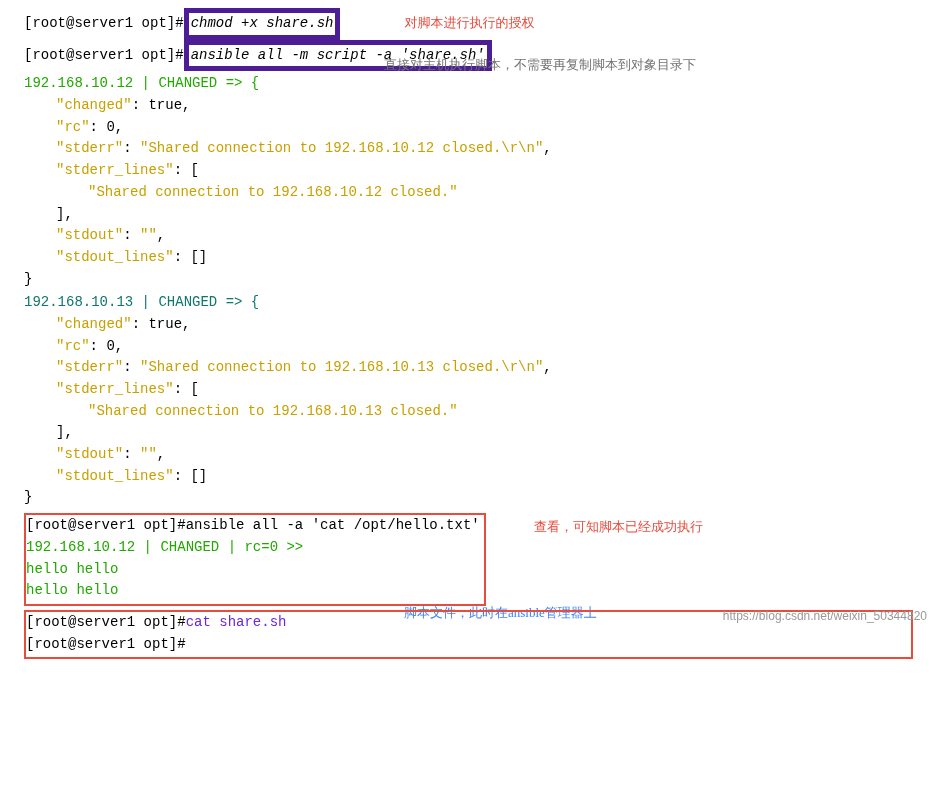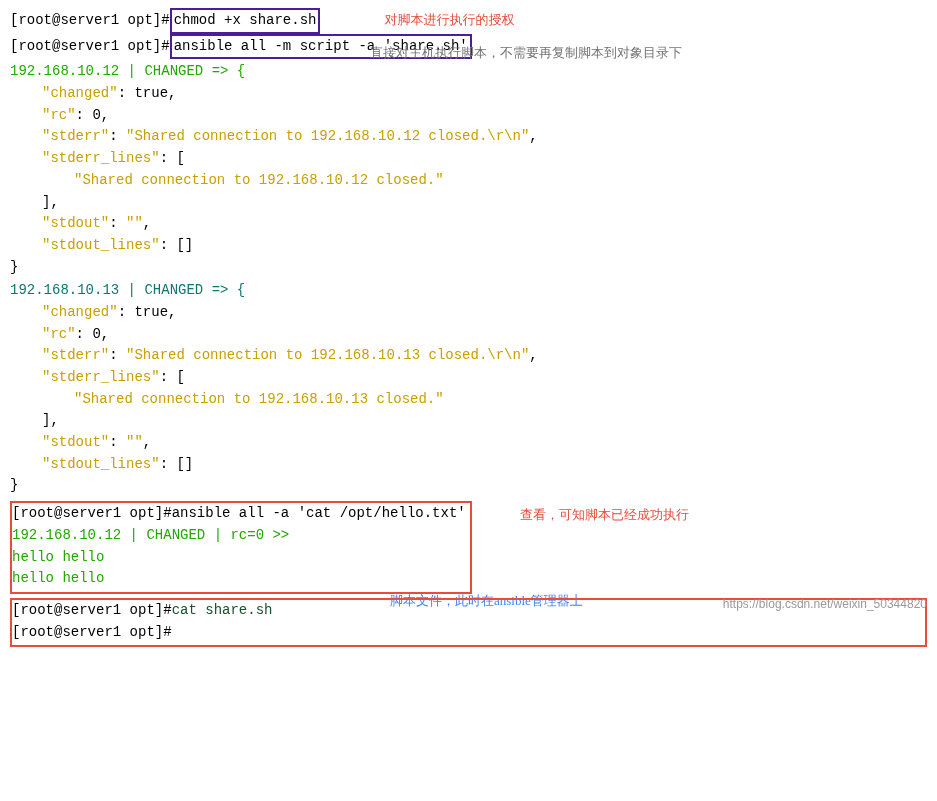--- a/index.html
+++ b/index.html
@@ -7,33 +7,34 @@
       background: #ffffff;
       font-family: 'Courier New', Courier, monospace;
       font-size: 14px;
       width: 937px;
       min-height: 801px;
       position: relative;
       overflow: hidden;
     }
     .terminal {
       background: #ffffff;
-      padding: 8px 10px;
+      padding: 8px 24px;
       line-height: 1.55;
       color: #333;
       position: relative;
     }
     .line { display: flex; flex-wrap: wrap; align-items: baseline; }
     .prompt { color: #000000; }
     .black { color: #000000; }
 
     .inline-red-box {
-      border: 2px solid #4c1d95;
+      border: 5px solid #4c1d95;
       display: inline-block;
       padding: 0 2px;
+      font-style: italic;
     }
   </style>
 </head>
 <body>
 
 <div class="terminal">
 
   
   <div class="line" style="margin-bottom:0;">
     <span class="prompt black">[root@server1 opt]# </span>
@@ -94,21 +95,21 @@
       <div><span style="color:#22a800;">hello hello</span></div>
     </div>
   </div>
   
   <span style="color:#e74c3c; font-family:serif; font-size:13px; margin-left:40px; vertical-align:top; display:inline-block; margin-top:8px; white-space:nowrap;">查看，可知脚本已经成功执行</span>
 
   
   <div style="border: 2px solid #e74c3c; display:inline-block; margin-top:4px; padding:0 4px 2px 0; position:relative; display:block;">
     <div class="line">
       <span class="prompt black">[root@server1 opt]# </span>
-        <span style="color:#14532d;">cat share.sh</span>
+        <span style="color:#6d28d9;">cat share.sh</span>
     </div>
     <div class="line">
       <span class="prompt black">[root@server1 opt]# </span>
         <span style="color:#000; background:#000; color:#fff;"> </span>
     </div>
   </div>
 
   
   <div style="display:flex; align-items:flex-start; margin-top:-56px; margin-left:380px;">
     <span style="color:#3b82f6; font-family:serif; font-size:13px; white-space:nowrap;">脚本文件，此时在ansible管理器上</span>

